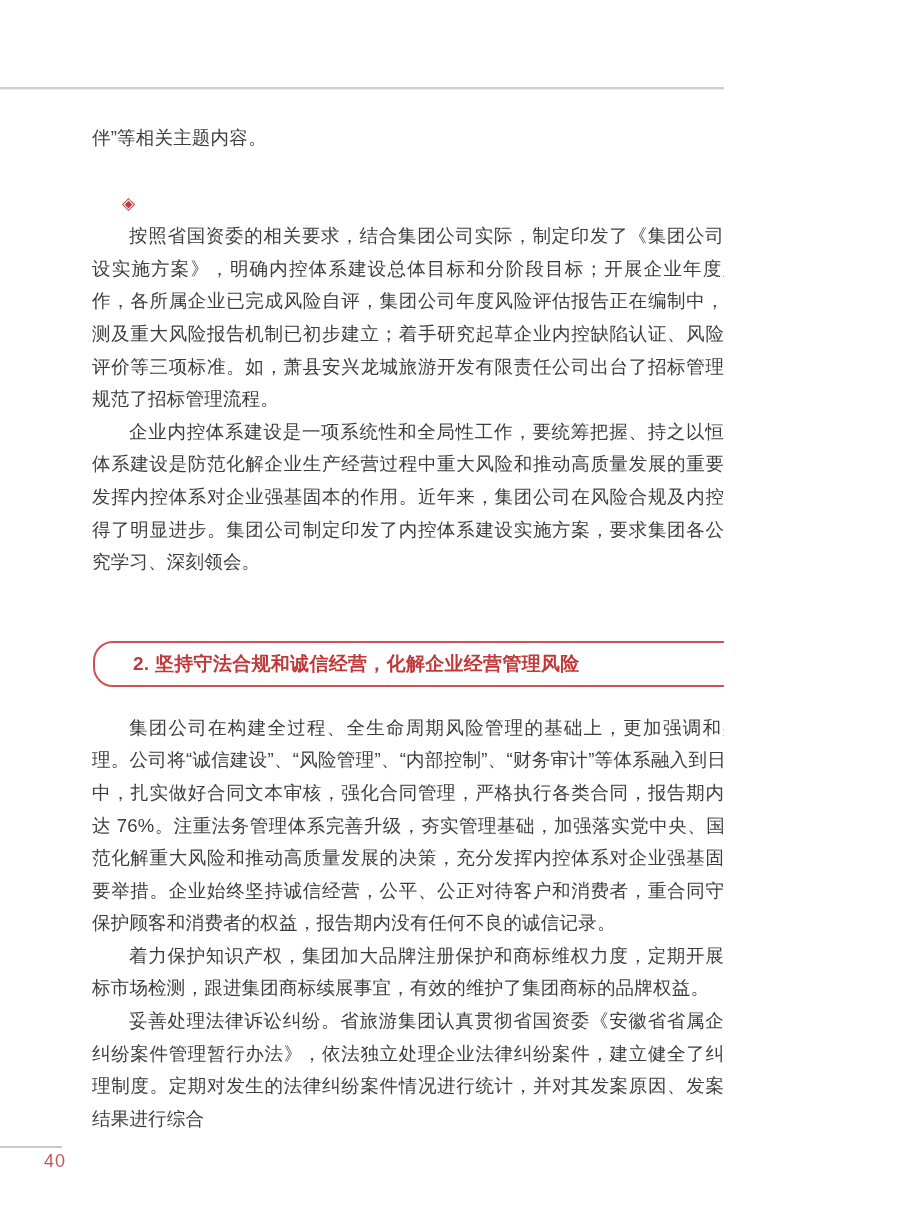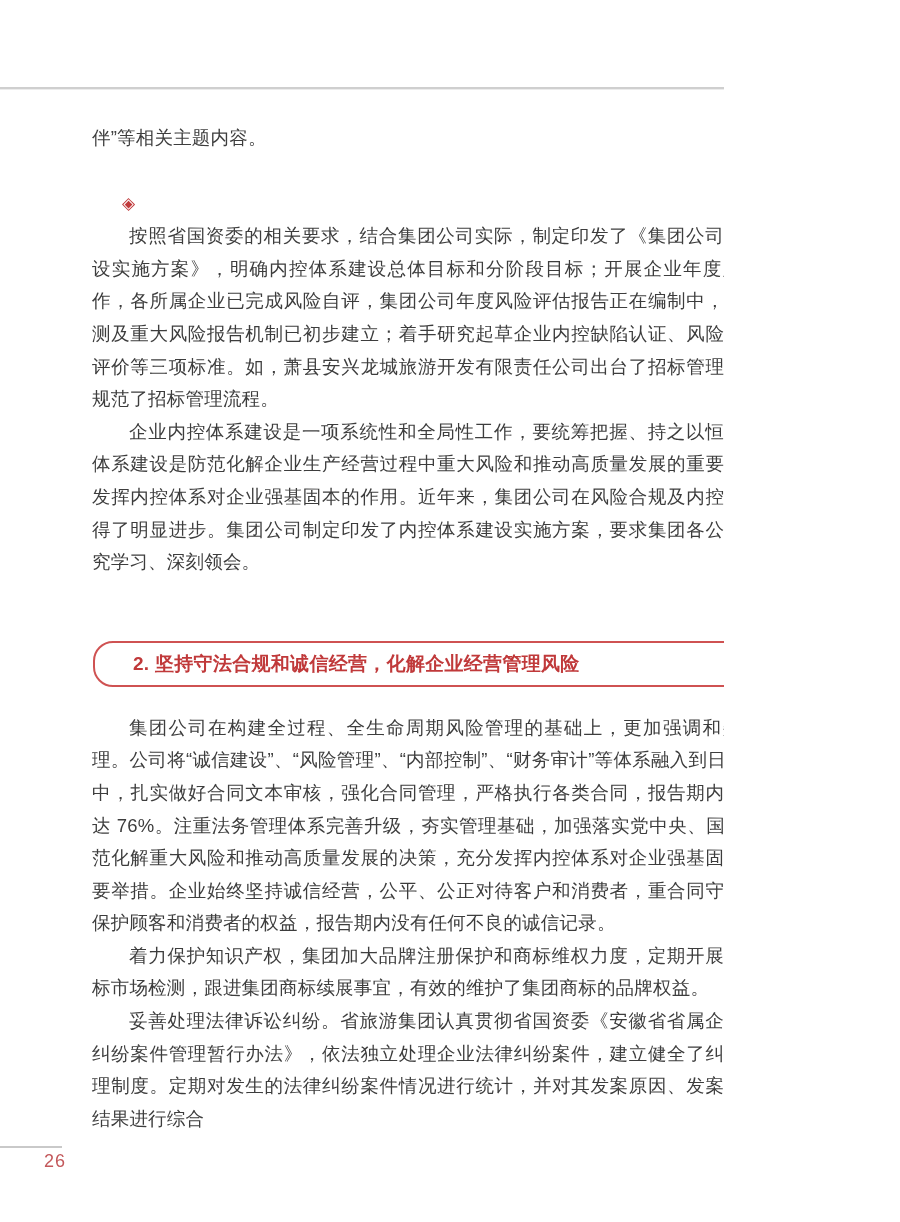--- a/index.html
+++ b/index.html
@@ -120,15 +120,15 @@
     <p class="body-text">集团公司在构建全过程、全生命周期风险管理的基础上，更加强调和突出合规管理。公司将“诚信建设”、“风险管理”、“内部控制”、“财务审计”等体系融入到日常经营管理中，扎实做好合同文本审核，强化合同管理，严格执行各类合同，报告期内合同履约率达 76%。注重法务管理体系完善升级，夯实管理基础，加强落实党中央、国务院关于防范化解重大风险和推动高质量发展的决策，充分发挥内控体系对企业强基固本作用的重要举措。企业始终坚持诚信经营，公平、公正对待客户和消费者，重合同守信用，注重保护顾客和消费者的权益，报告期内没有任何不良的诚信记录。</p>
 
     <p class="body-text">着力保护知识产权，集团加大品牌注册保护和商标维权力度，定期开展集团注册商标市场检测，跟进集团商标续展事宜，有效的维护了集团商标的品牌权益。</p>
 
     <p class="body-text">妥善处理法律诉讼纠纷。省旅游集团认真贯彻省国资委《安徽省省属企业重大法律纠纷案件管理暂行办法》，依法独立处理企业法律纠纷案件，建立健全了纠纷案件的管理制度。定期对发生的法律纠纷案件情况进行统计，并对其发案原因、发案趋势、处理结果进行综合</p>
 
   </main>
 
   <div class="footer-rule"></div>
 
-  <div class="page-number">26</div>
+  <div class="page-number">40</div>
 
 </div>
 
 </body></html>

